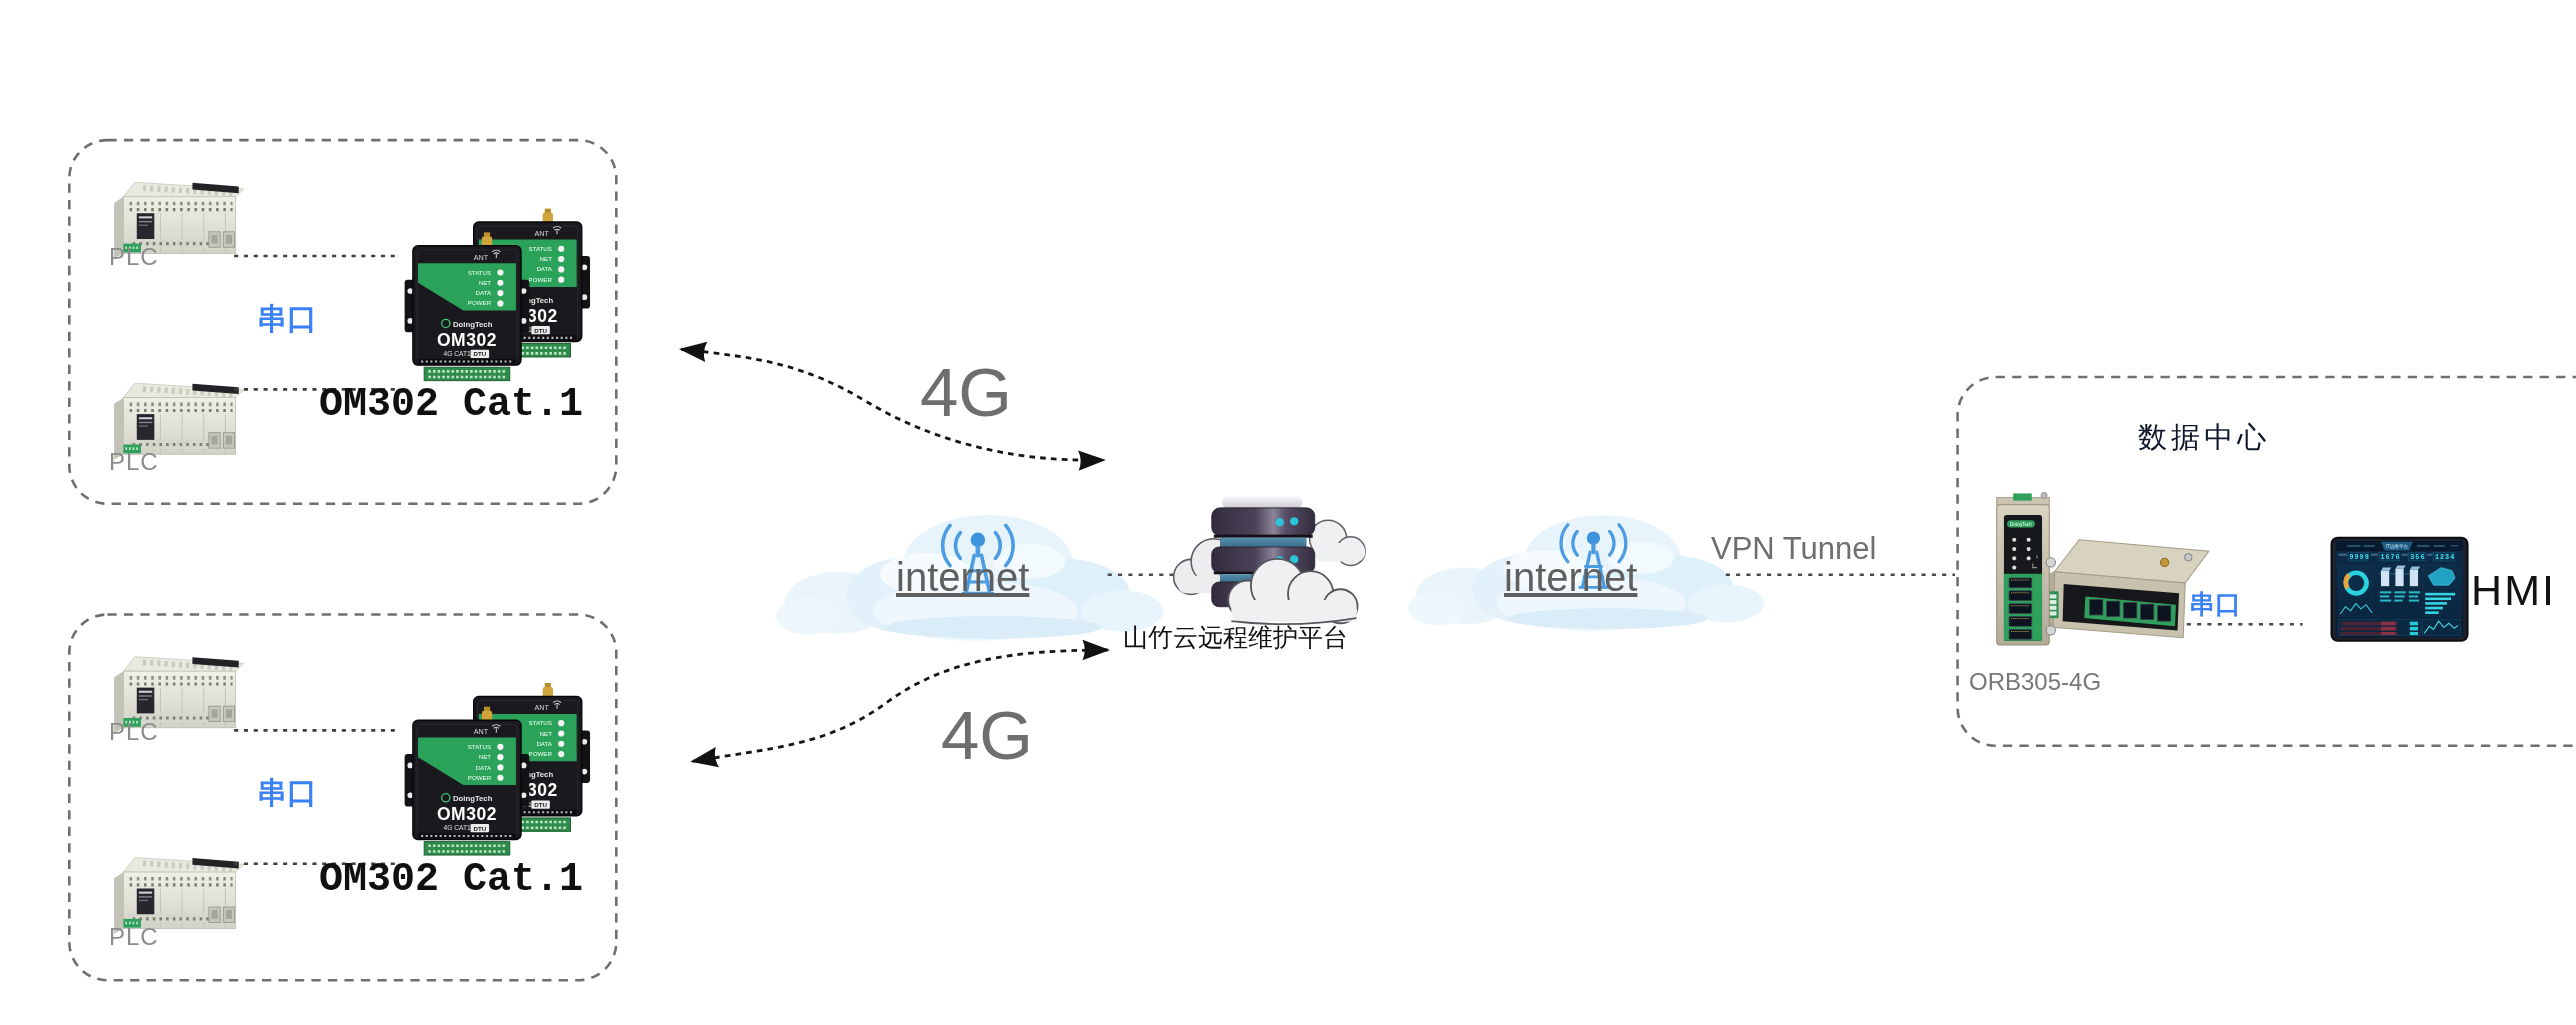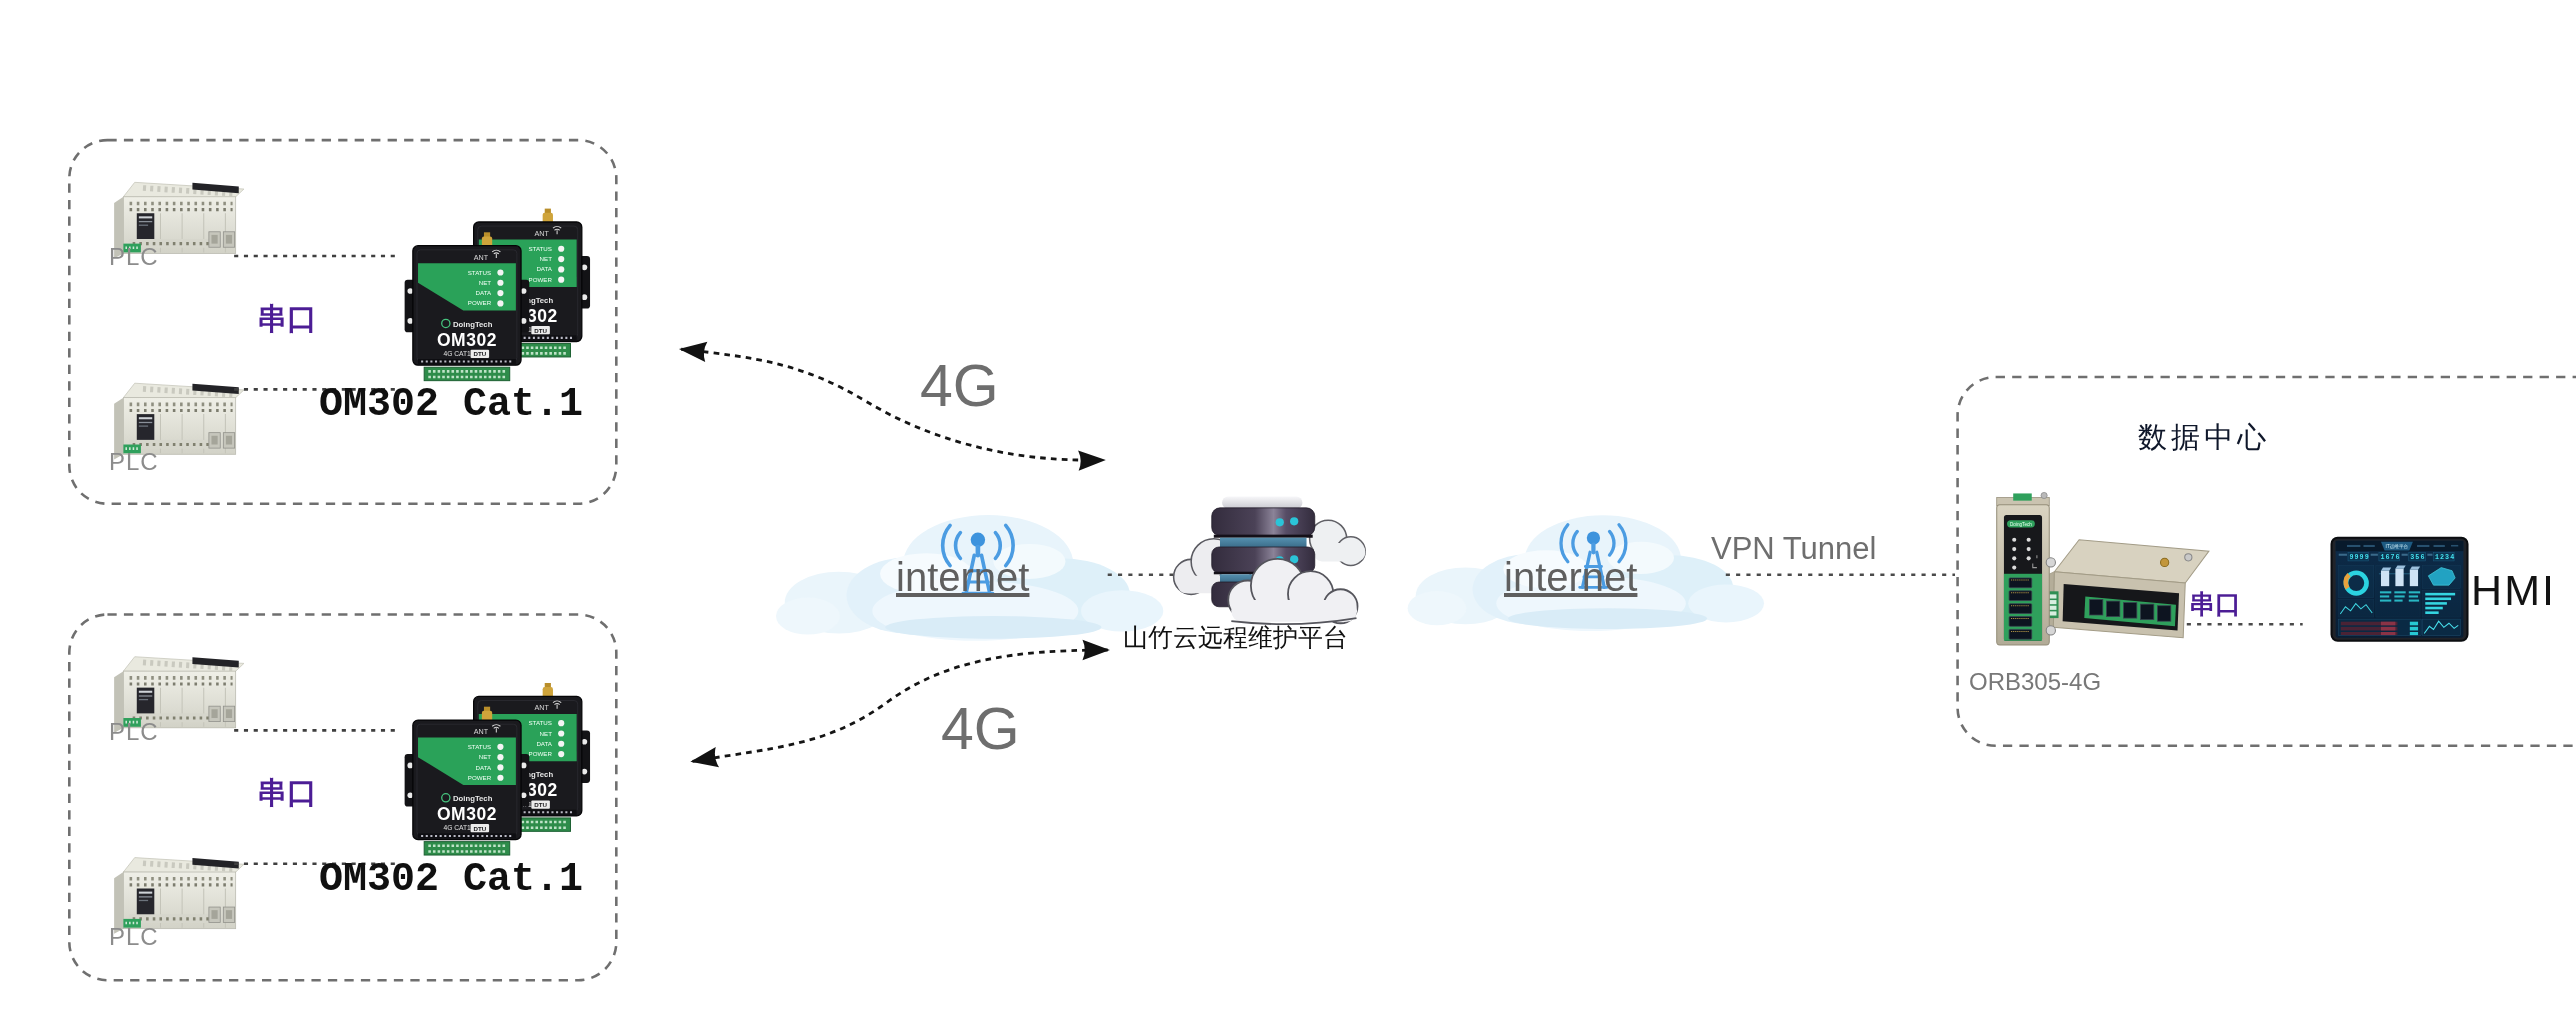--- a/index.html
+++ b/index.html
@@ -3,25 +3,25 @@
 <meta charset="utf-8">
 <style>
   html,body{margin:0;padding:0;background:#ffffff;}
   .stage{position:relative;width:2714px;height:1025px;background:#ffffff;overflow:hidden;
          font-family:"Liberation Sans", sans-serif;}
   .scene{position:absolute;left:0;top:0;width:2714px;height:1025px;display:block;}
   .lbl{position:absolute;text-align:left;line-height:1.15;color:#1c1c1c;white-space:nowrap;}
   .lbl.gray{color:#6e6e6e;}
   .lbl.lightgray{color:#8c8c8c;}
   .lbl.midgray{color:#787878;}
-  .lbl.big4g{font-size:59px;font-weight:400;}
+  .lbl.big4g{font-size:69px;font-weight:400;}
   .lbl.internet{font-size:40px;color:#5f5f5f;text-decoration:underline;}
   .lbl.vpn{font-size:31px;}
   .lbl.plc{font-size:24px;letter-spacing:1px;}
-  .lbl.serial{font-size:30px;font-weight:600;color:#4c1d95;}
+  .lbl.serial{font-size:30px;font-weight:600;color:#3b82f6;}
   .lbl.mono{font-family:"Liberation Mono", monospace;font-size:40px;font-weight:700;color:#101010;}
   .lbl.platform{font-size:25px;font-weight:400;color:#111111;}
   .lbl.dctitle{font-size:29px;font-weight:400;color:#0f172a;letter-spacing:4.1px;}
   .lbl.orb{font-size:24px;}
   .lbl.hmi{font-size:43px;font-weight:500;color:#131313;letter-spacing:2.1px;}
 </style>
 </head>
 <body>
 
 <div class="stage">

